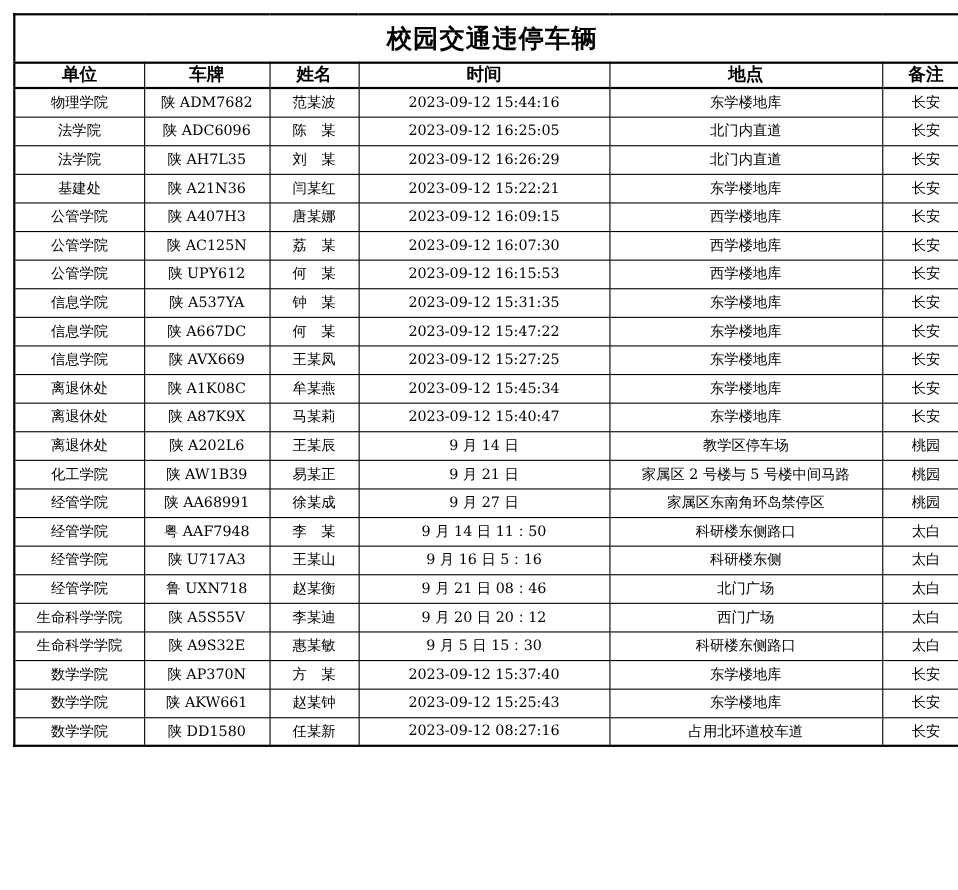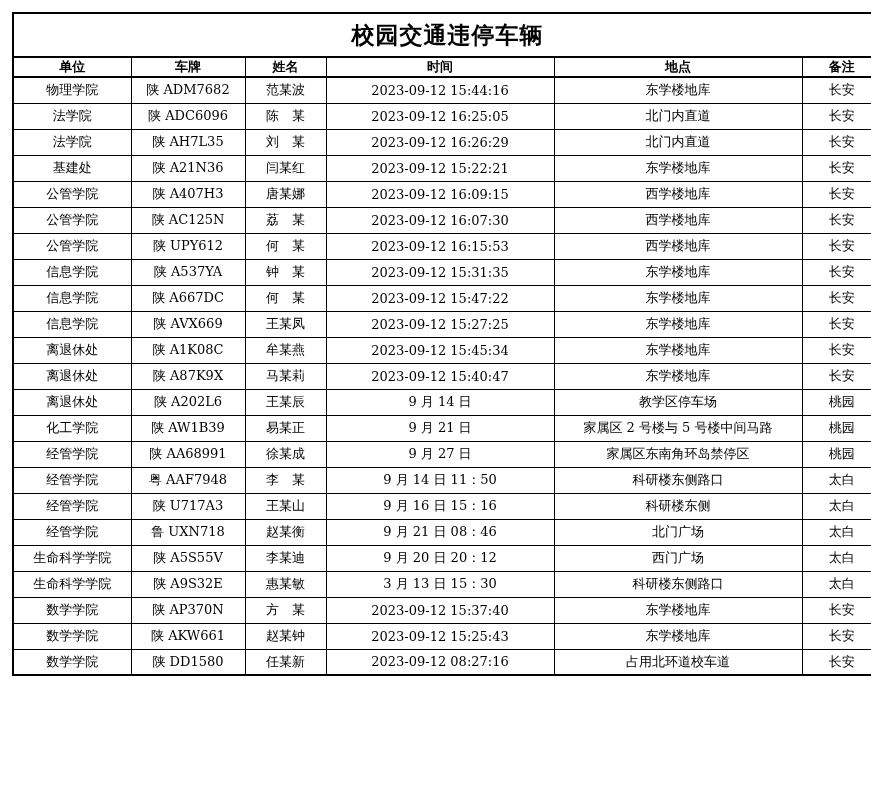--- a/index.html
+++ b/index.html
@@ -36,21 +36,21 @@
   }
   table.vtable td.title-cell {
     height: 44px;
     font-size: 23px;
     font-weight: bold;
     letter-spacing: 1px;
     border-bottom: 2px solid #000000;
   }
   table.vtable tr.header-row td {
     font-weight: bold;
-    font-size: 13px;
+    font-size: 16px;
     height: 20px;
     border-bottom: 2px solid #000000;
   }
 </style>
 </head>
 <body>
 
 <div class="sheet">
   <table class="vtable">
     <colgroup id="colgroup">
@@ -200,21 +200,21 @@
           <td>粤 AAF7948</td>
           <td>李　某</td>
           <td>9 月 14 日 11：50</td>
           <td>科研楼东侧路口</td>
           <td>太白</td>
         </tr>
         <tr>
           <td>经管学院</td>
           <td>陕 U717A3</td>
           <td>王某山</td>
-          <td>9 月 16 日 15：16</td>
+          <td>9 月 16 日 5：16</td>
           <td>科研楼东侧</td>
           <td>太白</td>
         </tr>
         <tr>
           <td>经管学院</td>
           <td>鲁 UXN718</td>
           <td>赵某衡</td>
           <td>9 月 21 日 08：46</td>
           <td>北门广场</td>
           <td>太白</td>
@@ -224,21 +224,21 @@
           <td>陕 A5S55V</td>
           <td>李某迪</td>
           <td>9 月 20 日 20：12</td>
           <td>西门广场</td>
           <td>太白</td>
         </tr>
         <tr>
           <td>生命科学学院</td>
           <td>陕 A9S32E</td>
           <td>惠某敏</td>
-          <td>3 月 13 日 15：30</td>
+          <td>9 月 5 日 15：30</td>
           <td>科研楼东侧路口</td>
           <td>太白</td>
         </tr>
         <tr>
           <td>数学学院</td>
           <td>陕 AP370N</td>
           <td>方　某</td>
           <td>2023-09-12 15:37:40</td>
           <td>东学楼地库</td>
           <td>长安</td>

